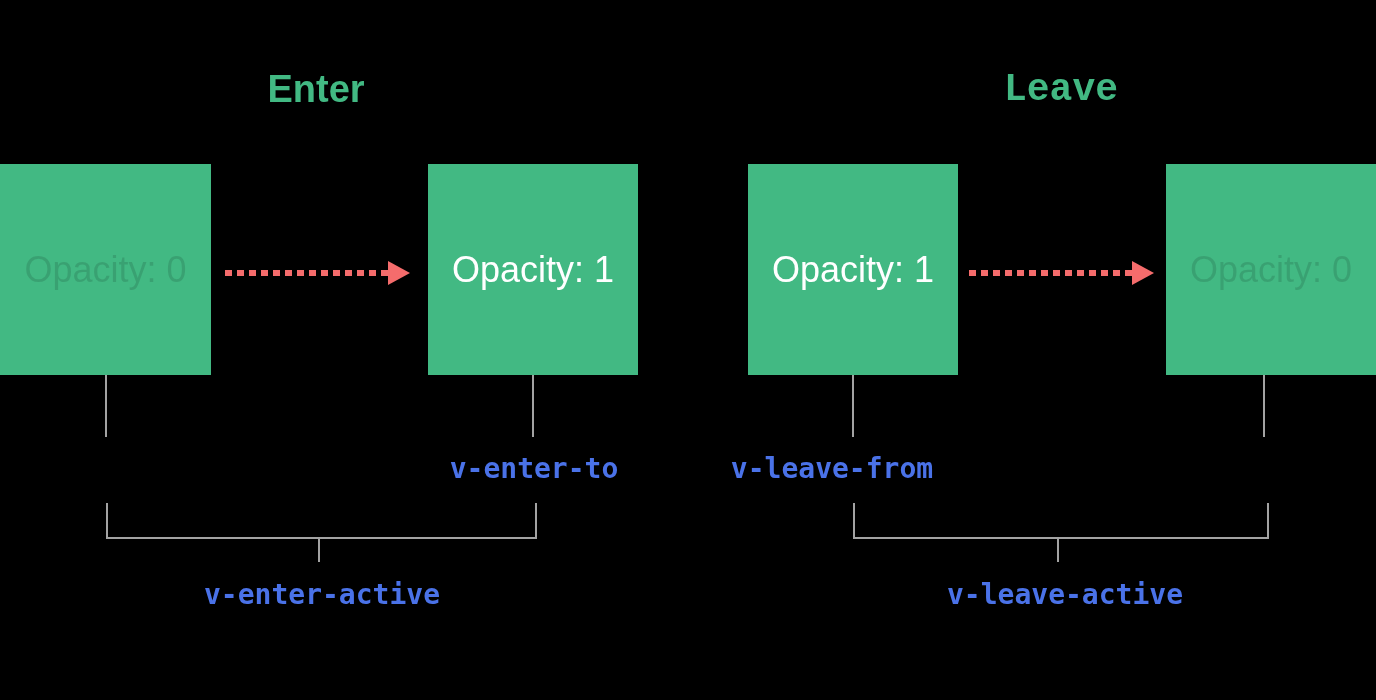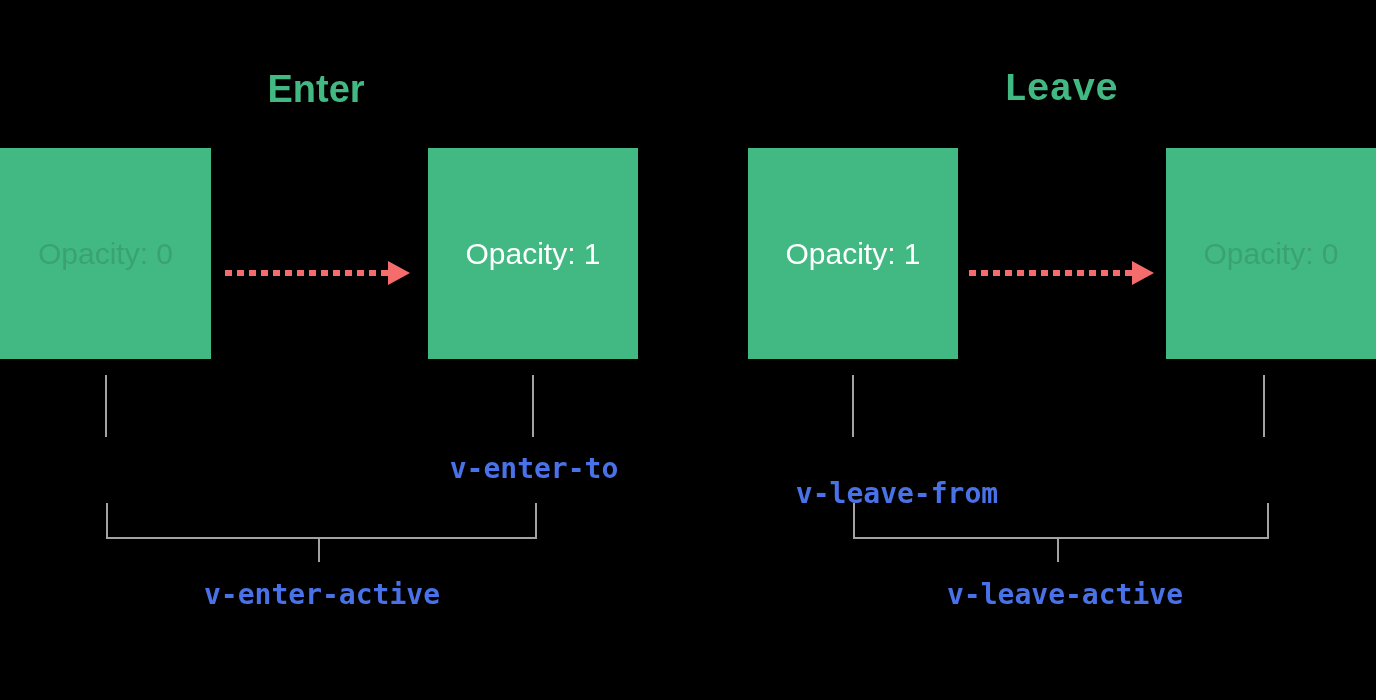--- a/index.html
+++ b/index.html
@@ -25,28 +25,28 @@
     font-weight: bold;
     color: var(--green);
     white-space: nowrap;
   }
   .title-enter { left: 316px; }
   .title-leave { left: 1061px; font-family: Liberation Mono, monospace; }
 
   
   .box {
     position: absolute;
-    top: 148px;
+    top: 164px;
     width: 210px;
     height: 211px;
     background: var(--green);
     display: flex;
     align-items: center;
     justify-content: center;
-    font-size: 30px;
+    font-size: 36px;
     white-space: nowrap;
   }
   .box.solid { color: var(--white); }
   .box.faded { color: var(--faded_text); }
   .box-1 { left: 0;      width: 211px; }
   .box-2 { left: 428px; }
   .box-3 { left: 748px; }
   .box-4 { left: 1166px; }
 
   
@@ -91,21 +91,21 @@
     transform: translateX(-50%);
     font-family: "DejaVu Sans Mono", "Liberation Mono", monospace;
     font-size: 28px;
     font-weight: bold;
     color: var(--blue);
     white-space: nowrap;
   }
   .row-labels { top: 452px; }
   .lbl-enter-from { left: 114px; }
   .lbl-enter-to   { left: 534px; }
-  .lbl-leave-from { left: 897px; margin-top: 25px; }
+  .lbl-leave-from { left: 832px; }
   .lbl-leave-to   { left: 1266px; }
 
   
   .bracket {
     position: absolute;
     top: 503px;
     height: 34px;
     border-left: 2px solid var(--gray);
     border-right: 2px solid var(--gray);
     border-bottom: 2px solid var(--gray);

